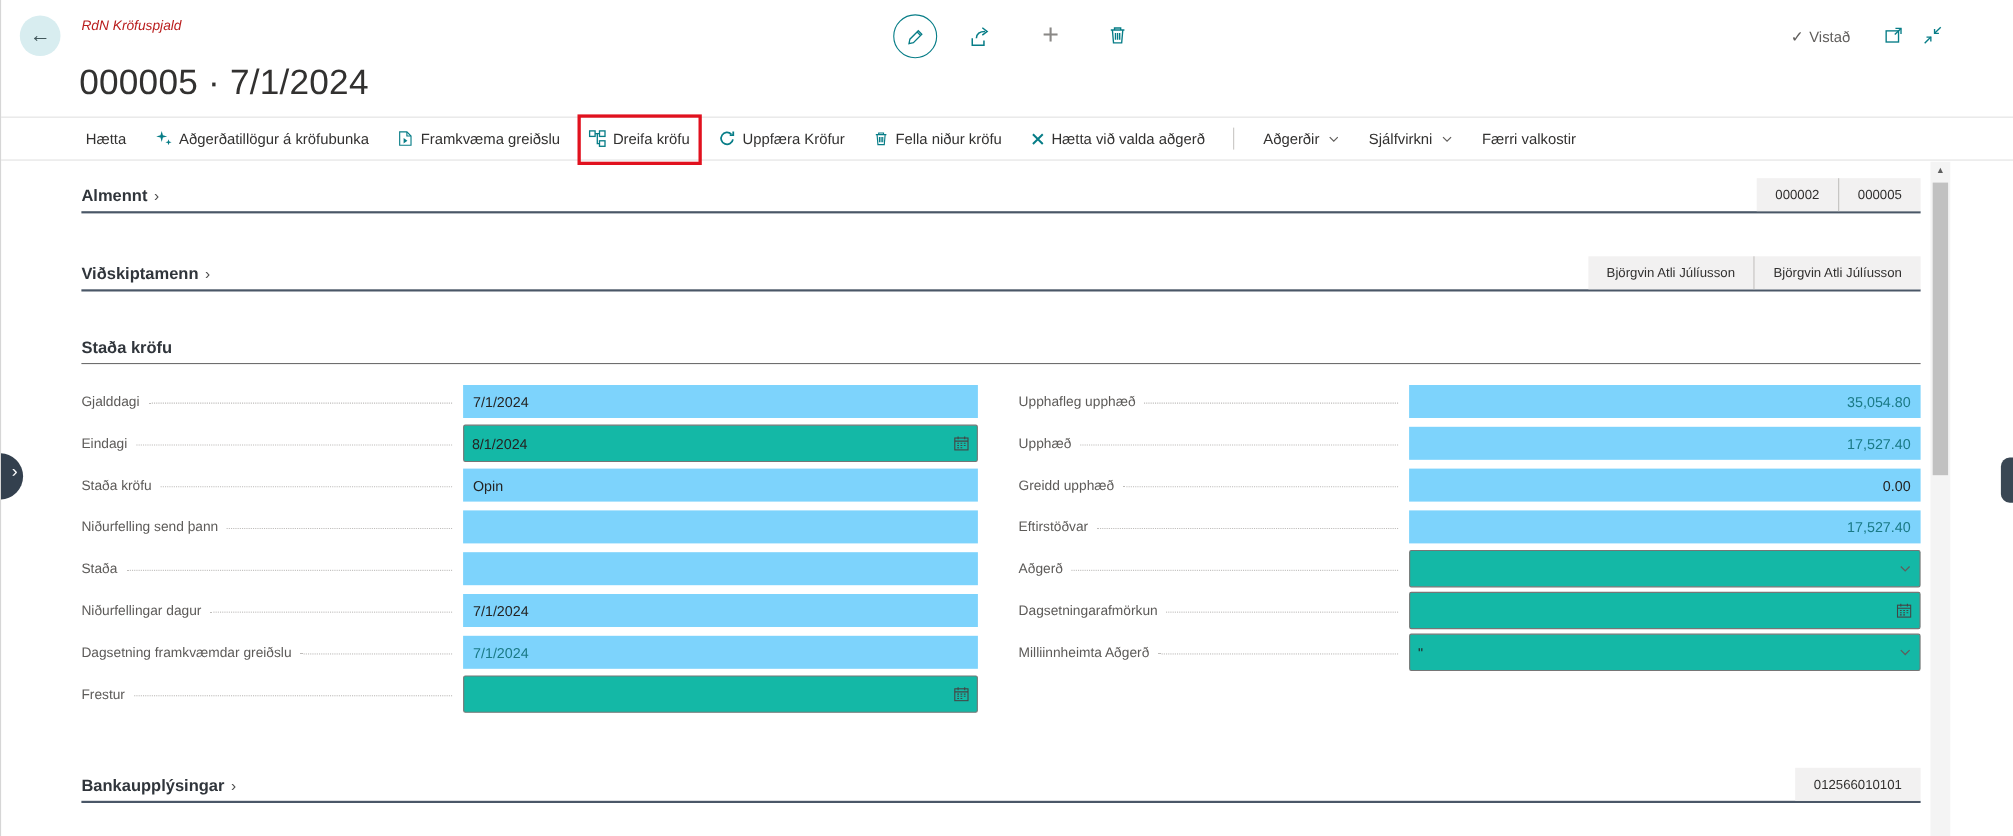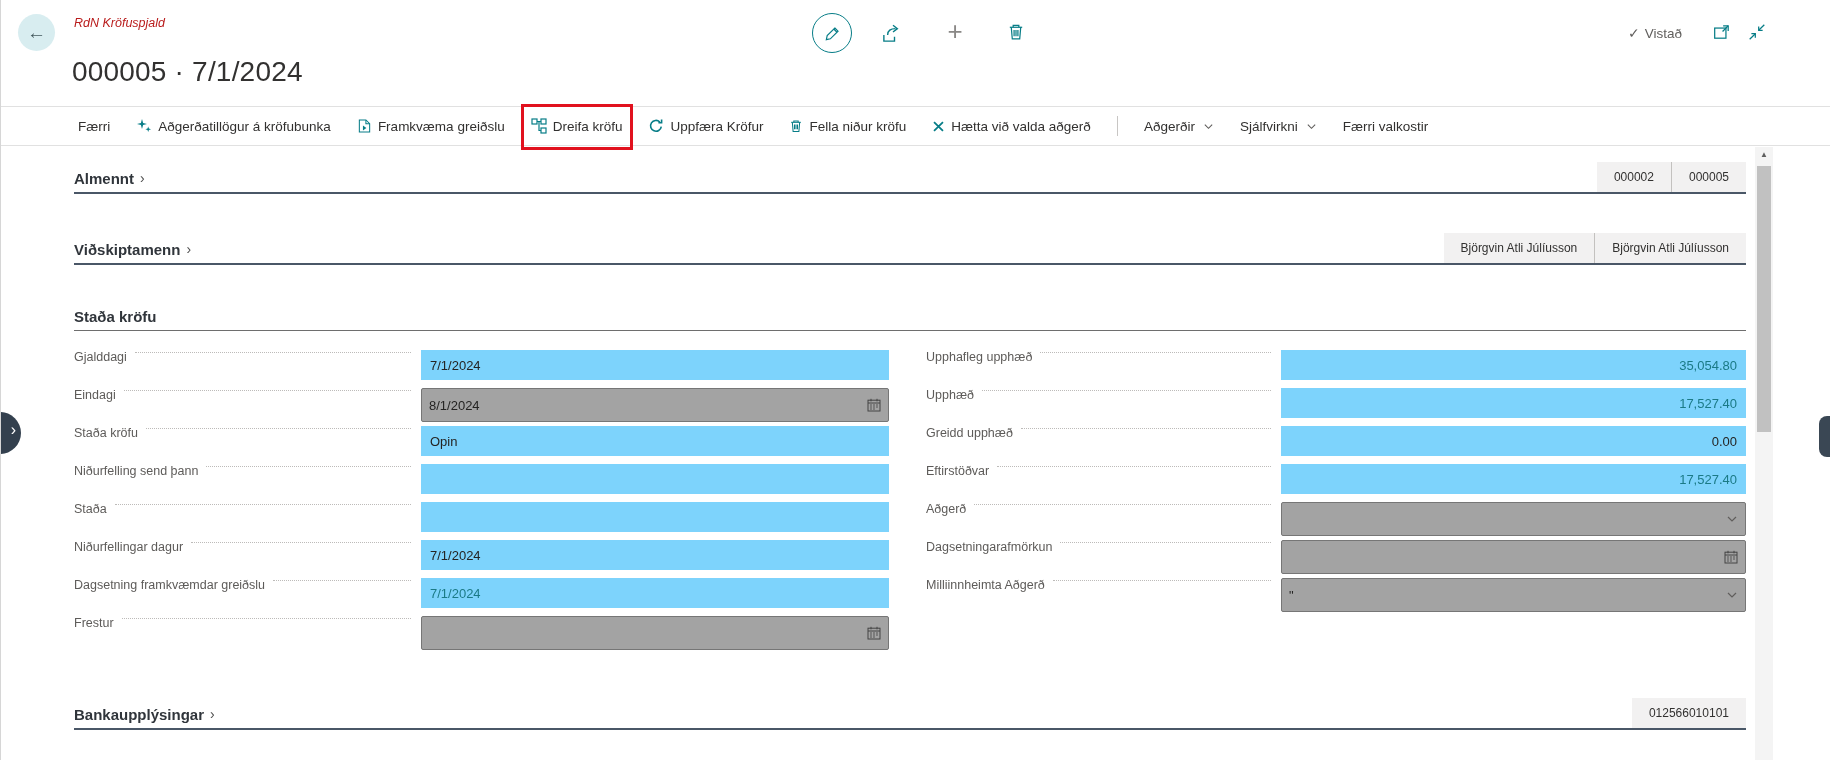--- a/index.html
+++ b/index.html
@@ -4,21 +4,21 @@
 <style>
   html,body{margin:0;padding:0;background:#fff;}
   body{font-family:"Liberation Sans",sans-serif;color:#323130;}
   #app{position:relative;width:1830px;height:760px;background:#fff;overflow:hidden;border-left:1px solid #d6d6d6;}
 
   
   .back-btn{position:absolute;left:17px;top:14px;width:37px;height:37px;border-radius:50%;
     background:#d8edf0;display:flex;align-items:center;justify-content:center;cursor:pointer;}
   .back-btn span{font-size:19px;color:#42585c;line-height:1;}
   .breadcrumb{position:absolute;left:73px;top:16px;font-size:12.5px;color:#b91c1c;font-style:italic;}
-  .page-title{position:absolute;left:71px;top:56px;font-size:28px;font-weight:300;color:#323130;letter-spacing:.2px;}
+  .page-title{position:absolute;left:71px;top:56px;font-size:32px;font-weight:300;color:#323130;letter-spacing:.2px;}
 
   .hdr-ico{position:absolute;cursor:pointer;display:flex;align-items:center;justify-content:center;}
   .pencil-circle{left:811px;top:13px;width:38px;height:38px;border:1px solid #077d87;border-radius:50%;background:#fff;}
   .share-ic{left:881px;top:23px;width:20px;height:20px;}
   .plus-ic{left:944px;top:15px;width:20px;height:32px;font-size:26px;font-weight:300;color:#8a8886;}
   .trash-hdr{left:1006px;top:22px;width:18px;height:20px;}
   .saved{position:absolute;left:1627px;top:25px;font-size:13.5px;color:#605e5c;display:flex;align-items:center;gap:5px;}
   .saved .chk{font-size:14px;color:#605e5c;}
   .popout-ic{left:1712px;top:23px;width:18px;height:18px;}
   .collapse-ic{left:1747px;top:23px;width:18px;height:18px;}
@@ -40,30 +40,30 @@
   .sec-title{position:absolute;left:0;bottom:5px;font-size:15px;font-weight:700;color:#30353b;display:flex;align-items:center;gap:6px;cursor:pointer;justify-content:space-between;}
   .sec-title .chev{font-weight:400;color:#4f4f4f;font-size:14px;transform:translateY(-1px);}
   .badge-group{position:absolute;right:0;bottom:0;display:flex;margin-left:40px;}
   .badge{background:#f2f1f1;height:30px;display:flex;align-items:center;padding:0 17px;font-size:12px;color:#323130;white-space:nowrap;}
   .badge + .badge{border-left:1px solid #c3c1bf;}
 
   
   .col{position:absolute;display:flex;flex-direction:column;gap:8px;}
   .col-left{left:73px;top:350px;width:815px;}
   .col-right{left:925px;top:350px;width:820px;}
-  .frow{display:flex;align-items:flex-start;height:30px;}
+  .frow{display:flex;align-items:center;height:30px;}
   .flabel{font-size:12.5px;color:#5d5b59;white-space:nowrap;flex:0 0 auto;}
   .leader{flex:1 1 auto;border-bottom:1px dotted #bdbbb9;height:1px;margin:0 10px 0 8px;transform:translateY(1px);}
   .fbox{flex:0 0 auto;height:30px;box-sizing:border-box;display:flex;align-items:center;font-size:13px;}
   .col-left .fbox{width:468px;}
   .col-right .fbox{width:465px;}
   .f-ro{background:#7dd3fc;padding:0 9px;color:#252423;}
   .f-ro.amount{justify-content:flex-end;}
   .linkval{color:#1b7a86;}
-  .f-edit{background:#a3a3a3;border:1px solid #767676;border-radius:2px;padding:16px 7px;}
+  .f-edit{background:#14b8a6;border:1px solid #767676;border-radius:2px;padding:16px 7px;}
   .f-edit input{border:none;outline:none;flex:1 1 auto;min-width:0;font-family:"Liberation Sans",sans-serif;font-size:13px;color:#252423;background:transparent;padding:0;}
   .f-edit .tail-ic{flex:0 0 auto;margin-left:6px;display:flex;align-items:center;cursor:pointer;}
 
   
   .vscroll{position:absolute;left:1754px;top:147px;width:18px;height:613px;background:#f4f4f4;}
   .vscroll .up{position:absolute;top:3px;left:0;width:18px;text-align:center;font-size:8px;color:#5f5f5f;cursor:pointer;}
   .vscroll .thumb{position:absolute;top:19px;left:2px;width:14px;height:266px;background:#c1c1c1;cursor:pointer;}
 
   
   .left-handle{position:absolute;left:-22px;top:412px;width:42px;height:42px;border-radius:50%;background:#33404e;cursor:pointer;}
@@ -121,21 +121,21 @@
     <svg width="18" height="18" viewBox="0 0 16 16" fill="none" stroke="#077d87" stroke-width="1.1">
         <path d="M14.5 1.5L9.5 6.5"></path>
         <path d="M9.5 3v3.5H13"></path>
         <path d="M1.5 14.5L6.5 9.5"></path>
         <path d="M3 9.5h3.5V13"></path>
       </svg>
   </div>
 
   <div class="actionbar">
     <div class="ab-item">
-      <span>Færri</span>
+      <span>Hætta</span>
     </div>
     <div class="ab-item">
       <svg width="16" height="16" viewBox="0 0 16 16">
           <path d="M6 1l1.1 3.9L11 6 7.1 7.1 6 11 4.9 7.1 1 6l3.9-1.1z" fill="#077d87"></path>
           <path d="M12.2 8.5l.7 2.1 2.1.7-2.1.7-.7 2.1-.7-2.1-2.1-.7 2.1-.7z" fill="#077d87"></path>
         </svg>
       <span>Aðgerðatillögur á kröfubunka</span>
     </div>
     <div class="ab-item">
       <svg width="15" height="16" viewBox="0 0 16 16" fill="none" stroke="#077d87" stroke-width="1.1">

